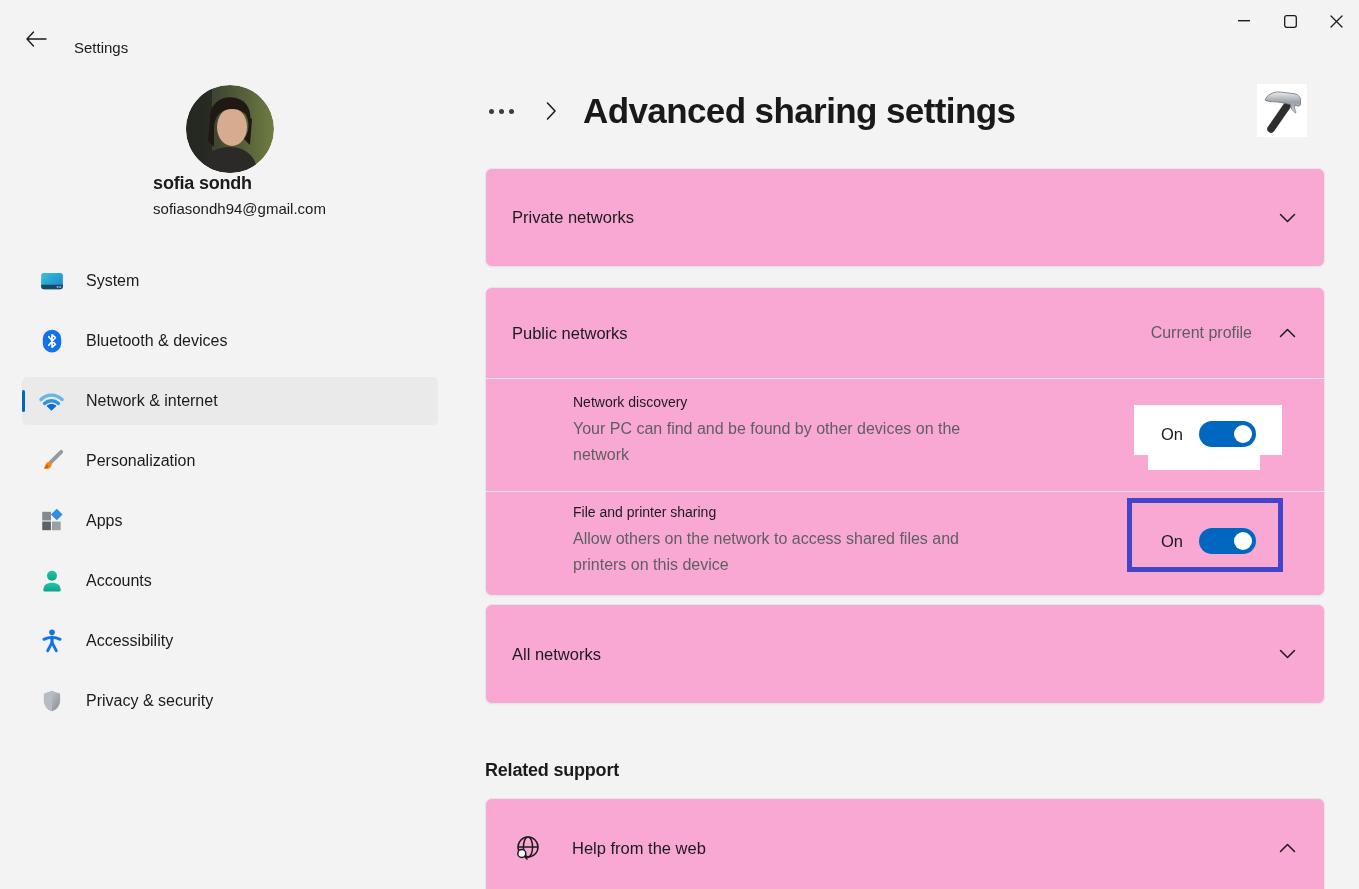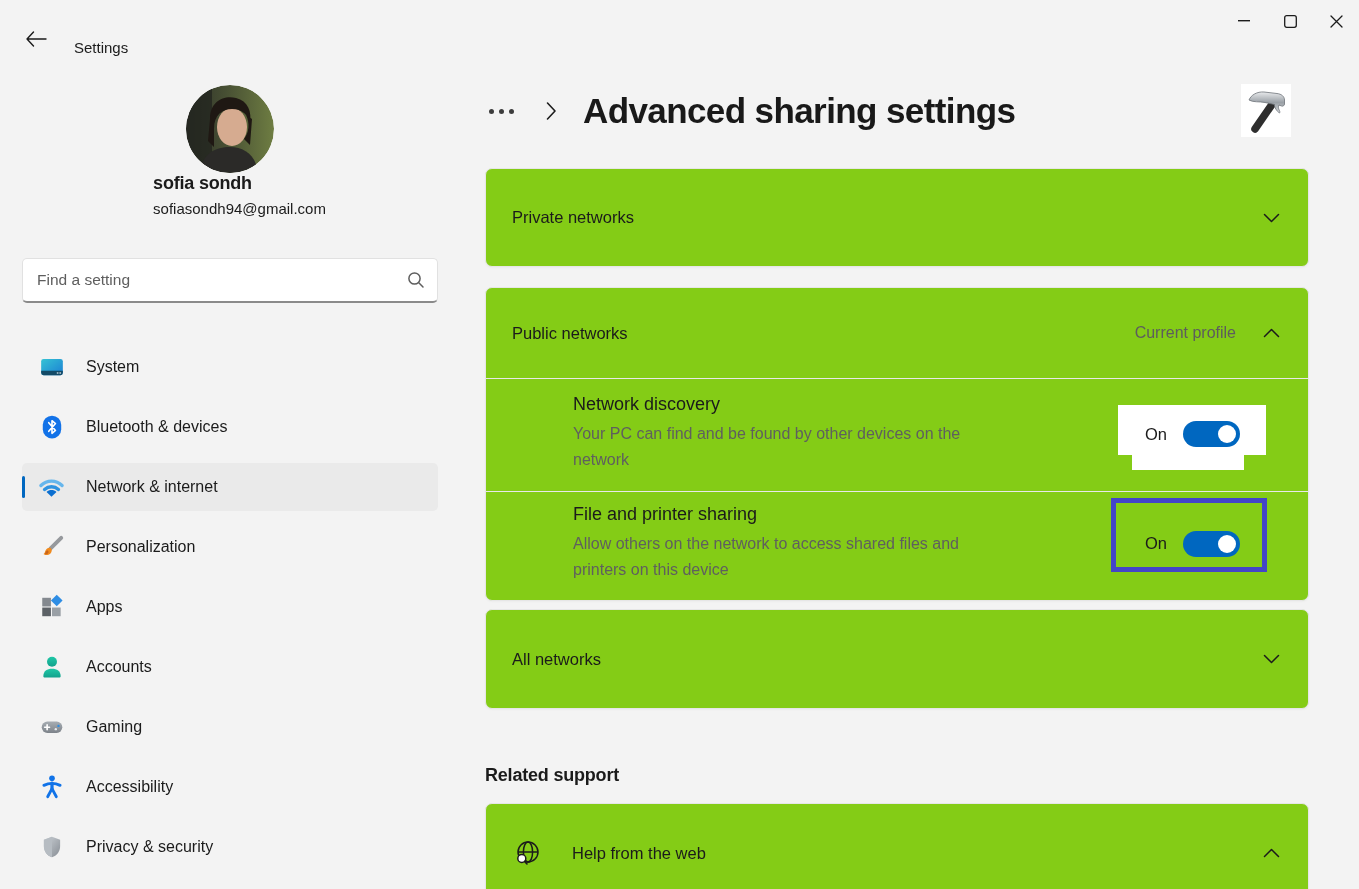--- a/index.html
+++ b/index.html
@@ -12,21 +12,21 @@
   .back-btn { width:36px; height:34px; margin-left:18px; display:flex; align-items:center; justify-content:center; border-radius:5px; cursor:pointer; }
   .back-btn svg { display:block; }
   .win-title { margin-left:20px; font-size:15px; color:#1b1b1b; }
   .caption-controls { position:absolute; right:0; top:0; display:flex; }
   .cap-btn { width:46px; height:42px; display:flex; align-items:center; justify-content:center; }
   .cap-btn svg { display:block; }
 
   
   .body-row { display:flex; height:833px; }
   .sidebar { width:460px; flex:0 0 460px; padding:0 22px; }
-  .main { flex:1; padding:0 50px 0 25px; }
+  .main { flex:1; padding:0 34px 0 25px; }
 
   
   .profile { display:flex; align-items:center; margin-top:29px;flex-direction:column; }
   .avatar { width:88px; height:88px; border-radius:50%; overflow:hidden; flex:0 0 88px; }
   .profile-text { margin-left:19px; }
   .profile-name { font-size:18px; font-weight:700; letter-spacing:-0.2px; }
   .profile-email { font-size:15px; margin-top:6px; }
 
   
   .searchbox { position:relative; margin-top:41px; height:45px; }
@@ -44,38 +44,38 @@
 
   
   .page-header { display:flex; align-items:center; margin-top:26px; height:58px; position:relative; }
   .crumb-more { display:flex; gap:5px; align-items:center; padding:6px 4px; cursor:pointer; }
   .crumb-more i { width:5px; height:5px; border-radius:50%; background:#3c3c3c; display:block; }
   .crumb-sep { margin-left:26px; display:flex; align-items:center; }
   .page-title { margin-left:25px; font-size:35px; font-weight:700; letter-spacing:-0.6px; color:#191919; }
   .hammer { position:absolute; right:18px; top:2px; width:50px; height:53px; background:#ffffff; display:flex; align-items:center; justify-content:center; }
 
   
-  .card { background:#84cc16; border:1px solid #e6e6e6; border-radius:7px; box-shadow:0 1px 2px rgba(0,0,0,0.03); }
+  .card { background:#f9a8d4; border:1px solid #e6e6e6; border-radius:7px; box-shadow:0 1px 2px rgba(0,0,0,0.03); }
   .card-row { display:flex; align-items:center; padding:0 28px 0 26px; }
   .card-label { font-size:16.5px; }
   .flex-spacer { flex:1; }
   .badge { font-size:16px; color:#5d5d5d; margin-right:27px; }
 
   .card-private { margin-top:28px; height:99px; }
   .card-private .card-row { height:100%; }
 
   .card-public { margin-top:20px; }
   .public-header { height:90px; cursor:pointer;justify-content:center; }
   .divider { height:1px; background:#e8e8e8; }
 
   .setting-row { position:relative; display:flex; padding:15px 28px 17px 87px; }
   .setting-row.row-discovery { min-height:112px; }
   .setting-row.row-fileprint { min-height:96px; padding-top:12px; }
   .setting-text { max-width:430px; }
-  .setting-title { font-size:18px; margin-bottom:6px; }
+  .setting-title { font-size:14px; margin-bottom:6px; }
   .setting-desc { font-size:16px; line-height:1.64; color:#5f5f5f; }
   .setting-control { margin-left:auto; margin-right:40px; display:flex; align-items:center; gap:16px; align-self:center; position:relative; z-index:2; }
   .toggle-state { font-size:16.5px; }
   .toggle { width:57px; height:26px; border-radius:13px; background:var(--toggle-on); position:relative; cursor:pointer; }
   .toggle .knob { position:absolute; right:4px; top:4px; width:18px; height:18px; border-radius:50%; background:#ffffff; }
 
   .white-patch { position:absolute; background:#ffffff; z-index:1; }
   .patch-a { right:42px; top:26px; width:148px; height:50px; }
   .patch-b { right:64px; top:74px; width:112px; height:17px; }
   .highlight-box { position:absolute; right:41px; top:6px; width:156px; height:74px; border:5px solid #4345c8; z-index:3; pointer-events:none; }
@@ -149,29 +149,20 @@
               <path d="M14 88 C16 68 30 62 44 62 C58 62 70 70 72 88 Z" fill="#2b2a28"></path>
             </g>
           </svg>
         </div>
         <div class="profile-text">
           <div class="profile-name">sofia sondh</div>
           <div class="profile-email">sofiasondh94@gmail.com</div>
         </div>
       </div>
 
-      <div class="searchbox">
-        <input type="text" placeholder="Find a setting" style="">
-        <span class="search-icon">
-          <svg width="18" height="18" viewBox="0 0 18 18">
-              <circle cx="7.5" cy="7.5" r="5.6" fill="none" stroke="#5e5e5e" stroke-width="1.5"></circle>
-              <path d="M11.8 11.8 L16 16" stroke="#5e5e5e" stroke-width="1.5" stroke-linecap="round"></path>
-            </svg>
-        </span>
-      </div>
 
       <nav class="nav">
 
         <div class="nav-item">
           <span class="nav-icon">
             <svg width="26" height="26" viewBox="0 0 24 24">
               <defs>
                   <linearGradient id="gsys" x1="0" y1="0" x2="1" y2="1">
                     <stop offset="0" stop-color="#35c3d4"></stop>
                     <stop offset="1" stop-color="#1b7fd4"></stop>
@@ -240,37 +231,20 @@
                   </linearGradient>
                 </defs>
               <circle cx="12" cy="7.2" r="4.6" fill="url(#gacc)"></circle>
               <path d="M4 20.5 C4 15.8 7.4 13.6 12 13.6 C16.6 13.6 20 15.8 20 20.5 C20 21.3 19.4 21.8 18.6 21.8 L5.4 21.8 C4.6 21.8 4 21.3 4 20.5 Z" fill="url(#gacc)"></path>
             </svg>
           </span>
           <span class="nav-label">Accounts</span>
         </div>
 
 
-        <div class="nav-item">
-          <span class="nav-icon">
-            <svg width="26" height="26" viewBox="0 0 24 24">
-              <defs>
-                  <linearGradient id="ggam" x1="0" y1="0" x2="0" y2="1">
-                    <stop offset="0" stop-color="#a7adb3"></stop>
-                    <stop offset="1" stop-color="#7d838a"></stop>
-                  </linearGradient>
-                </defs>
-              <rect x="2.5" y="7" width="19" height="10.5" rx="5.2" fill="url(#ggam)"></rect>
-              <path d="M7.5 10 V14.5 M5.2 12.2 H9.7" stroke="#ffffff" stroke-width="1.5" stroke-linecap="round"></path>
-              <circle cx="15.5" cy="14" r="1.1" fill="#e8eaec"></circle>
-              <circle cx="18" cy="11" r="1.1" fill="#2e8de4"></circle>
-            </svg>
-          </span>
-          <span class="nav-label">Gaming</span>
-        </div>
 
         <div class="nav-item">
           <span class="nav-icon">
             <svg width="26" height="26" viewBox="0 0 24 24">
               <circle cx="12" cy="4" r="2.6" fill="#1173e8"></circle>
               <path d="M4.5 10.5 C9 8.2 15 8.2 19.5 10.5" stroke="#1173e8" stroke-width="2.6" fill="none" stroke-linecap="round"></path>
               <path d="M12 8.5 V13.5" stroke="#1173e8" stroke-width="3" stroke-linecap="round"></path>
               <path d="M12 13.5 L8 21 M12 13.5 L16 21" stroke="#1173e8" stroke-width="2.6" stroke-linecap="round"></path>
             </svg>
           </span>

